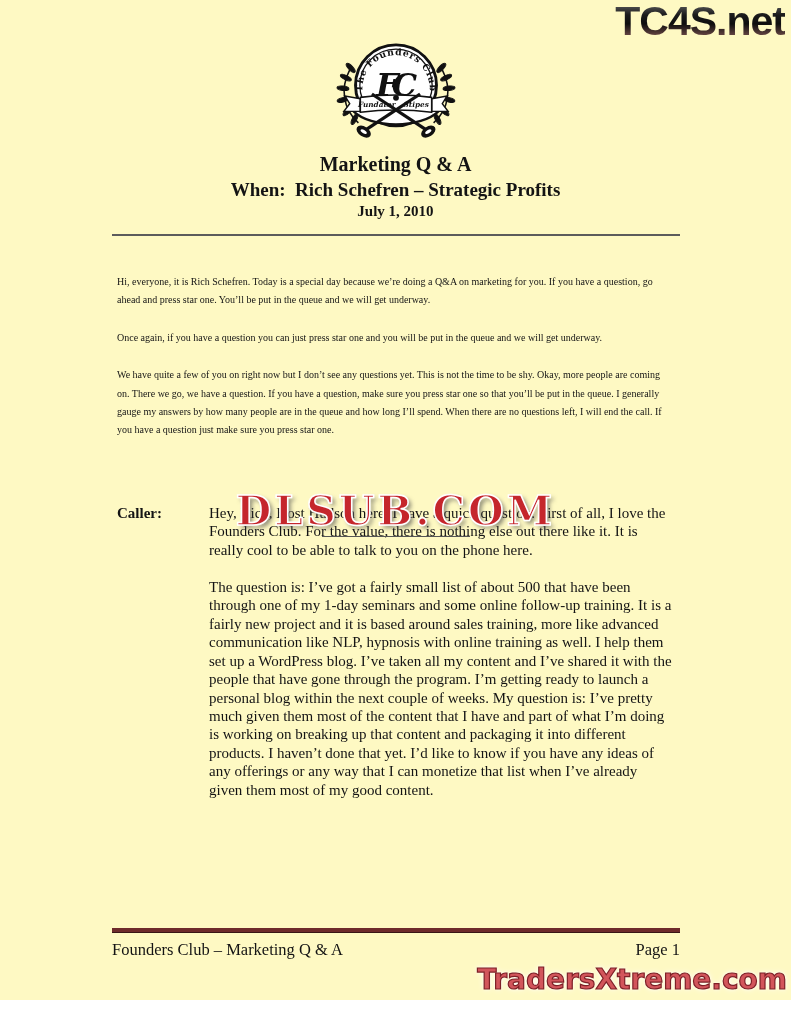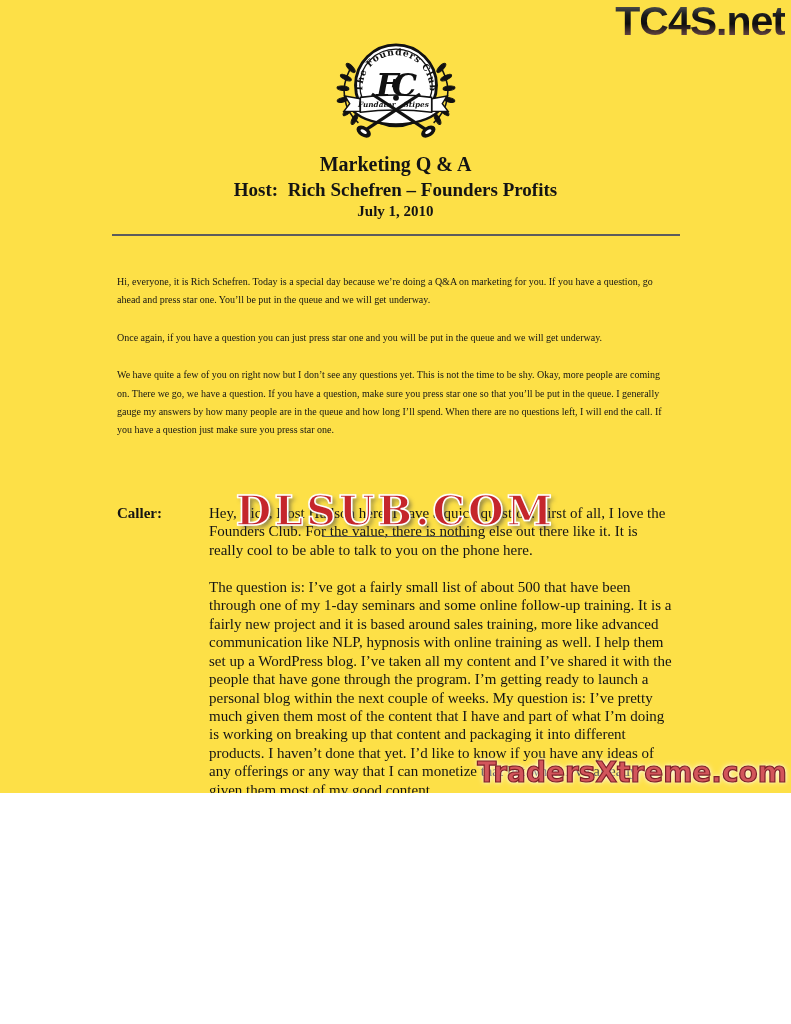--- a/index.html
+++ b/index.html
@@ -1,17 +1,17 @@
 <!DOCTYPE html>
 <html><head>
 <meta charset="utf-8">
 <style>
   html,body { margin:0; padding:0; background:#ffffff; }
   .page {
-    position:relative; width:791px; height:793px; background:#fde047;
+    position:relative; width:791px; height:1000px; background:#fef9c3;
     font-family:"Liberation Serif", serif; color:#141414; overflow:hidden;
   }
 
   
   .tc4s {
     position:absolute; top:-2px; right:6px;
     font-family:"Liberation Sans", sans-serif; font-weight:bold;
     font-size:41px; letter-spacing:-1px; white-space:nowrap;
     background:linear-gradient(180deg,#7d7d7d 0%,#1b1b1b 36%,#0e0e0e 55%,#5f413e 78%,#a17c77 100%);
     -webkit-background-clip:text; background-clip:text; color:transparent;
@@ -131,21 +131,21 @@
       <circle cx="65" cy="60" r="3" fill="#111"></circle>
       <ellipse cx="31.5" cy="95" rx="8.2" ry="5.2" transform="rotate(33 31.5 95)" fill="#111"></ellipse>
       <ellipse cx="31.5" cy="95" rx="3.6" ry="1.7" transform="rotate(33 31.5 95)" fill="#ffffff"></ellipse>
       <ellipse cx="98.5" cy="95" rx="8.2" ry="5.2" transform="rotate(-33 98.5 95)" fill="#111"></ellipse>
       <ellipse cx="98.5" cy="95" rx="3.6" ry="1.7" transform="rotate(-33 98.5 95)" fill="#ffffff"></ellipse>
     </g>
   </svg>
 
   <div class="title-block">
     <div class="title">Marketing Q &amp; A</div>
-    <div class="host">Host:  Rich Schefren – Founders Profits</div>
+    <div class="host">When:  Rich Schefren – Strategic Profits</div>
     <div class="date">July 1, 2010</div>
   </div>
 
   <div class="header-rule"></div>
 
   <div class="content">
     <p>Hi, everyone, it is Rich Schefren. Today is a special day because we’re doing a Q&amp;A on marketing for you. If you have a question, go ahead and press star one. You’ll be put in the queue and we will get underway.</p>
     <p>Once again, if you have a question you can just press star one and you will be put in the queue and we will get underway.</p>
     <p>We have quite a few of you on right now but I don’t see any questions yet. This is not the time to be shy. Okay, more people are coming on. There we go, we have a question. If you have a question, make sure you press star one so that you’ll be put in the queue. I generally gauge my answers by how many people are in the queue and how long I’ll spend. When there are no questions left, I will end the call. If you have a question just make sure you press star one.</p>
   </div>
@@ -156,17 +156,21 @@
   <div class="caller-block">
     <div class="caller-label">Caller:</div>
     <div class="caller-text">
       <p>Hey, Rich, Host Hudson here. I have a quick question. First of all, I love the Founders Club. For the value, there is nothing else out there like it. It is really cool to be able to talk to you on the phone here.</p>
       <p>The question is: I’ve got a fairly small list of about 500 that have been through one of my 1-day seminars and some online follow-up training. It is a fairly new project and it is based around sales training, more like advanced communication like NLP, hypnosis with online training as well. I help them set up a WordPress blog. I’ve taken all my content and I’ve shared it with the people that have gone through the program. I’m getting ready to launch a personal blog within the next couple of weeks. My question is: I’ve pretty much given them most of the content that I have and part of what I’m doing is working on breaking up that content and packaging it into different products. I haven’t done that yet. I’d like to know if you have any ideas of any offerings or any way that I can monetize that list when I’ve already given them most of my good content.</p>
     </div>
   </div>
 
   <div class="footer">
     <div class="footer-rule"></div>
+    <div class="footer-row">
+      <span>Founders Club – Marketing Q &amp; A</span>
+      <span>Page 1</span>
+    </div>
   </div>
 
   <div class="tradersxtreme">TradersXtreme.com</div>
 
 </div>
 
 </body></html>

